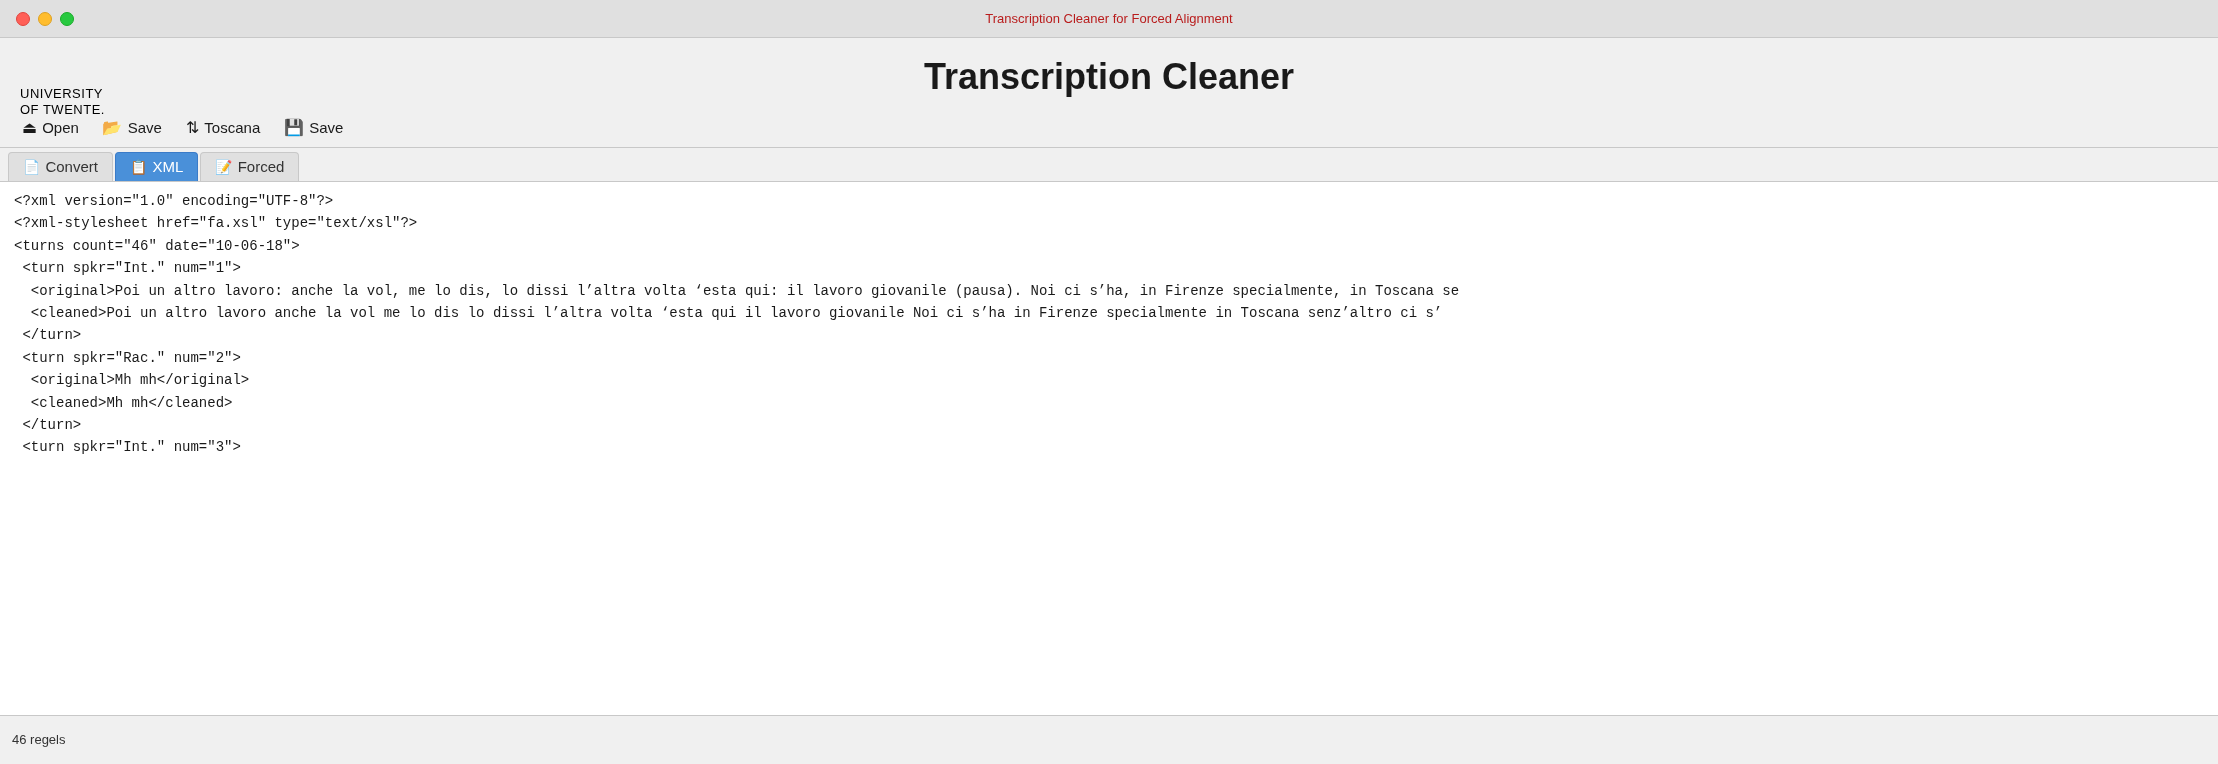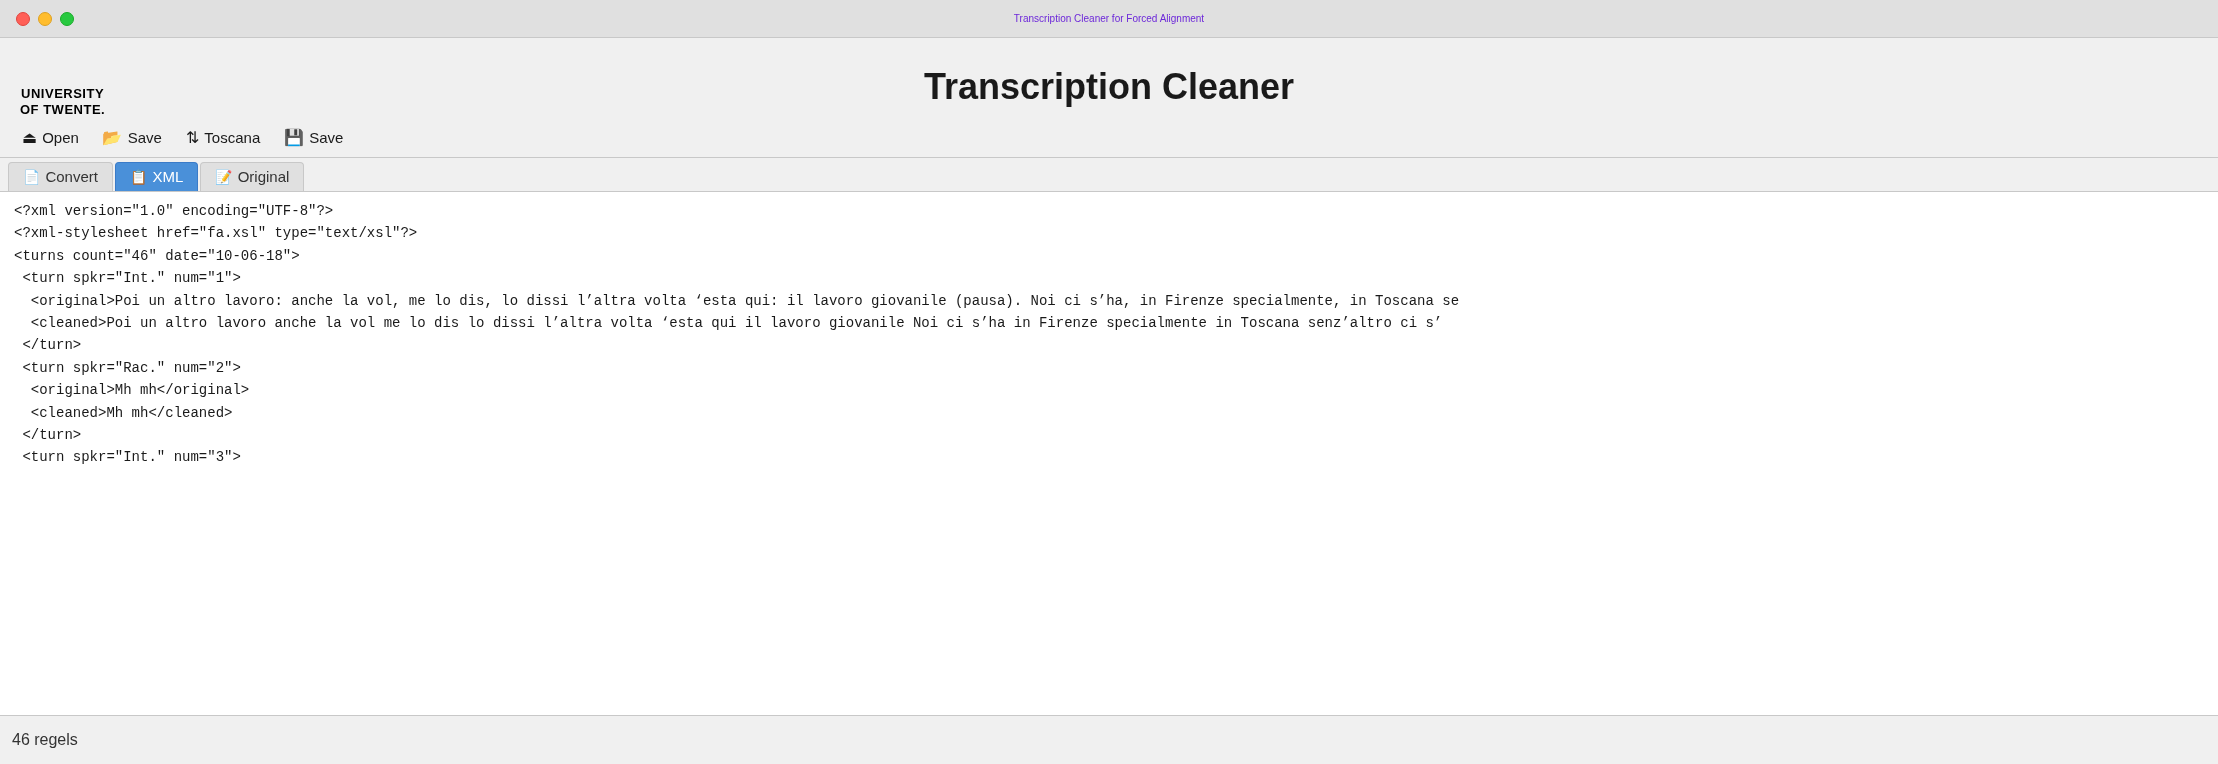--- a/index.html
+++ b/index.html
@@ -39,49 +39,48 @@
       height: 14px;
       border-radius: 50%;
       cursor: pointer;
     }
 
     .tl-close { background: #ff5f57; border: 1px solid #e0443e; }
     .tl-minimize { background: #ffbd2e; border: 1px solid #dea123; }
     .tl-maximize { background: #28c940; border: 1px solid #1aab29; }
 
     .title-bar-text {
-      font-size: 10px;
-      color: #6d28d9;
+      font-size: 13px;
+      color: #b91c1c;
     }
 
     
     .app-header {
       background: #f0f0f0;
-      padding: 28px 0 10px 0;
+      padding: 18px 0 10px 0;
       text-align: center;
       flex-shrink: 0;
     }
 
     .app-title {
       font-size: 36px;
       font-weight: 600;
       color: #1a1a1a;
     }
 
     
     .logo-area {
       position: absolute;
       left: 20px;
       top: 48px;
       font-size: 13px;
-      font-weight: 700;
+      font-weight: 400;
       line-height: 1.2;
       text-transform: uppercase;
       letter-spacing: 0.5px;
-      text-align: center;
     }
 
     
     .toolbar {
       background: #f0f0f0;
       padding: 6px 12px;
       display: flex;
       align-items: center;
       gap: 4px;
       border-bottom: 1px solid #c8c8c8;
@@ -152,21 +151,21 @@
       line-height: 1.6;
       color: #1a1a1a;
       white-space: pre;
       border-bottom: 1px solid #c8c8c8;
     }
 
     
     .status-bar {
       background: #f0f0f0;
       padding: 4px 12px;
-      font-size: 16px;
+      font-size: 13px;
       color: #333;
       flex-shrink: 0;
       min-height: 48px;
       display: flex;
       flex-direction: column;
       justify-content: center;
     }
 
     .status-line {
       line-height: 1.5;
@@ -223,21 +222,21 @@
   <div class="tab">
     <span class="tab-icon">📄</span>
     <span>Convert</span>
   </div>
   <div class="tab active">
     <span class="tab-icon">📋</span>
     <span>XML</span>
   </div>
   <div class="tab">
     <span class="tab-icon">📝</span>
-    <span>Original</span>
+    <span>Forced</span>
   </div>
 </div>
 
 <div class="content-area" id="content-area">&lt;?xml version="1.0" encoding="UTF-8"?&gt;
 &lt;?xml-stylesheet href="fa.xsl" type="text/xsl"?&gt;
 &lt;turns count="46" date="10-06-18"&gt;
  &lt;turn spkr="Int." num="1"&gt;
   &lt;original&gt;Poi un altro lavoro: anche la vol, me lo dis, lo dissi l’altra volta ‘esta qui: il lavoro giovanile (pausa). Noi ci s’ha, in Firenze specialmente, in Toscana se
   &lt;cleaned&gt;Poi un altro lavoro anche la vol me lo dis lo dissi l’altra volta ‘esta qui il lavoro giovanile Noi ci s’ha in Firenze specialmente in Toscana senz’altro ci s’
  &lt;/turn&gt;

